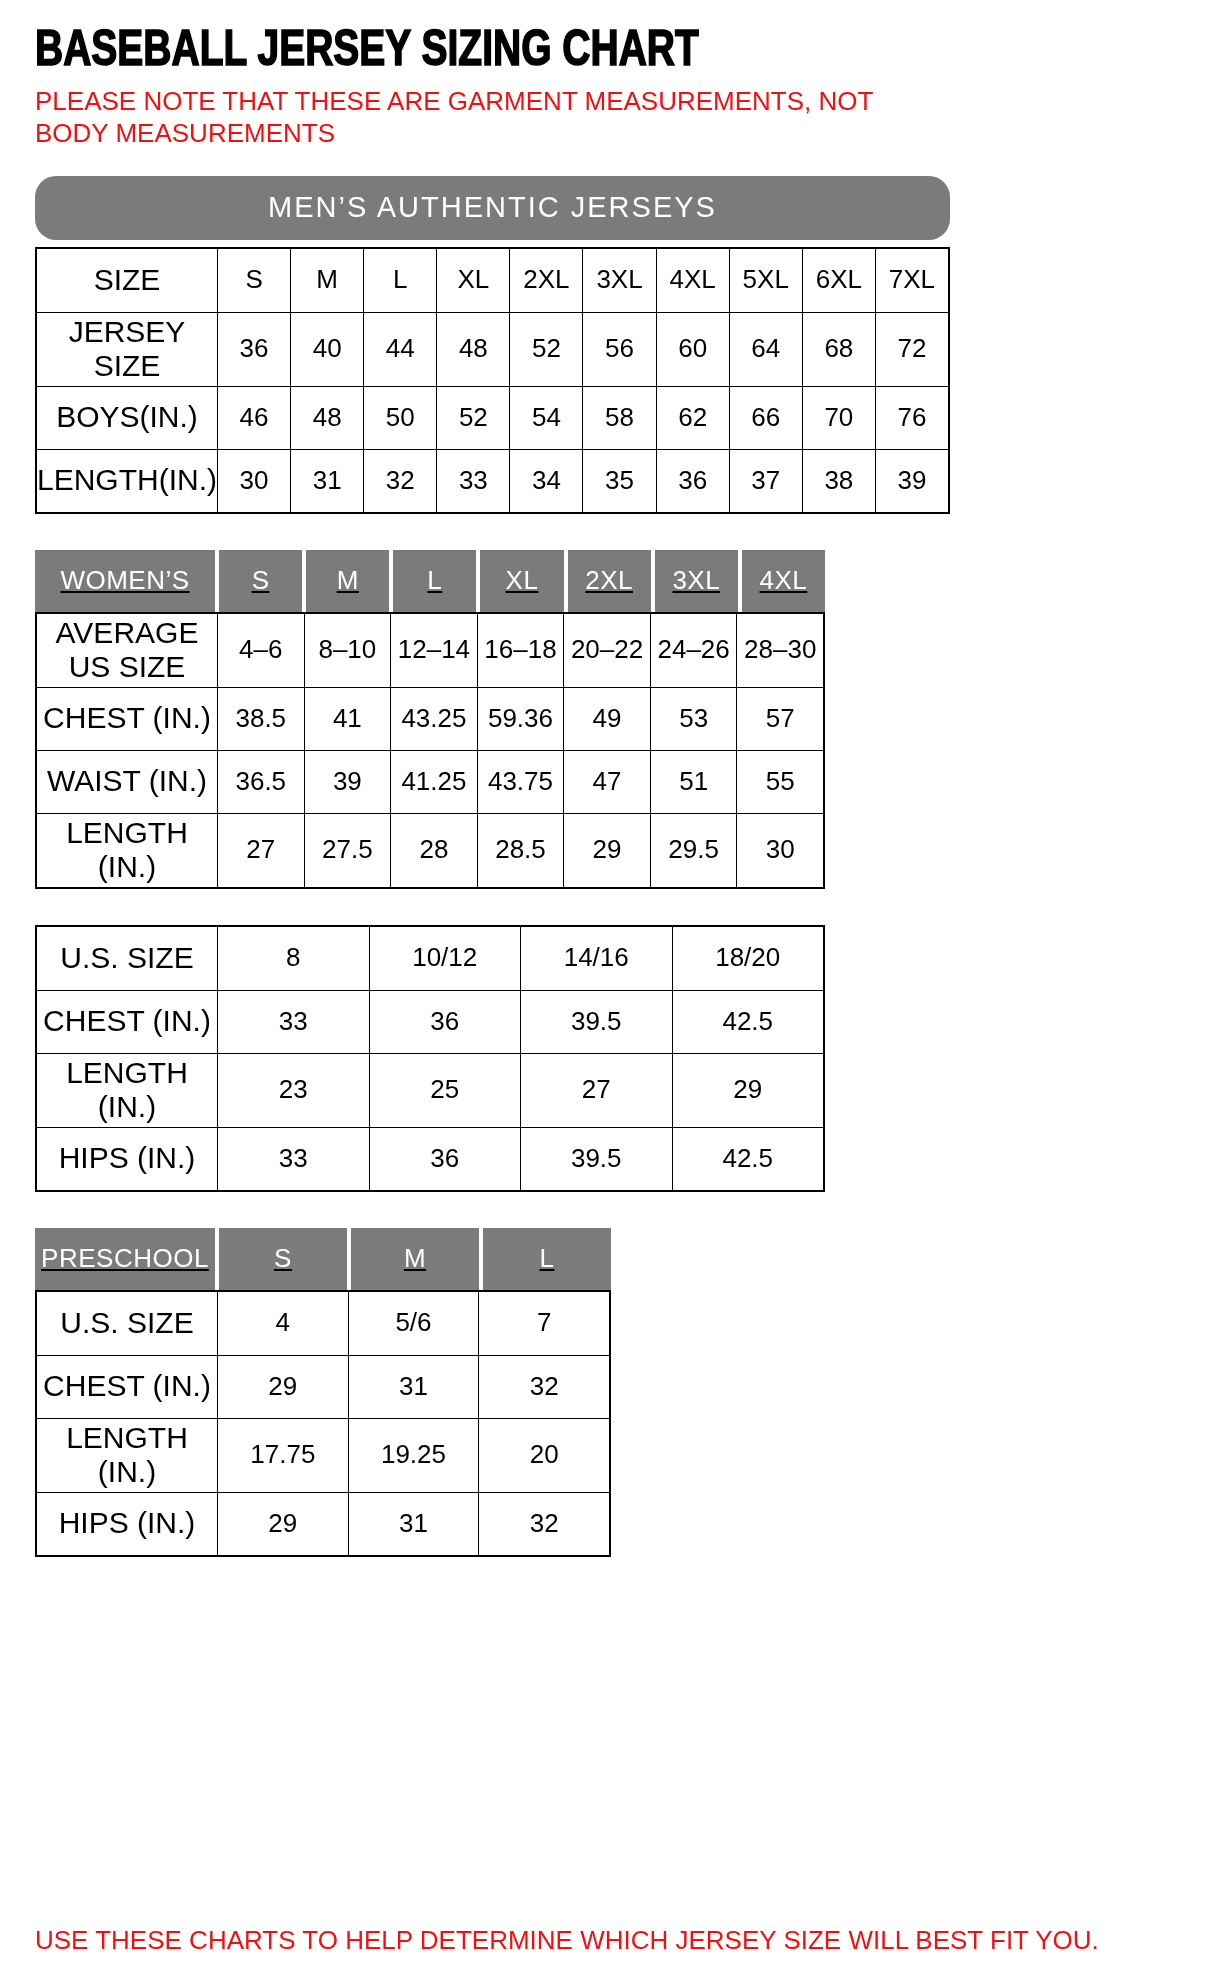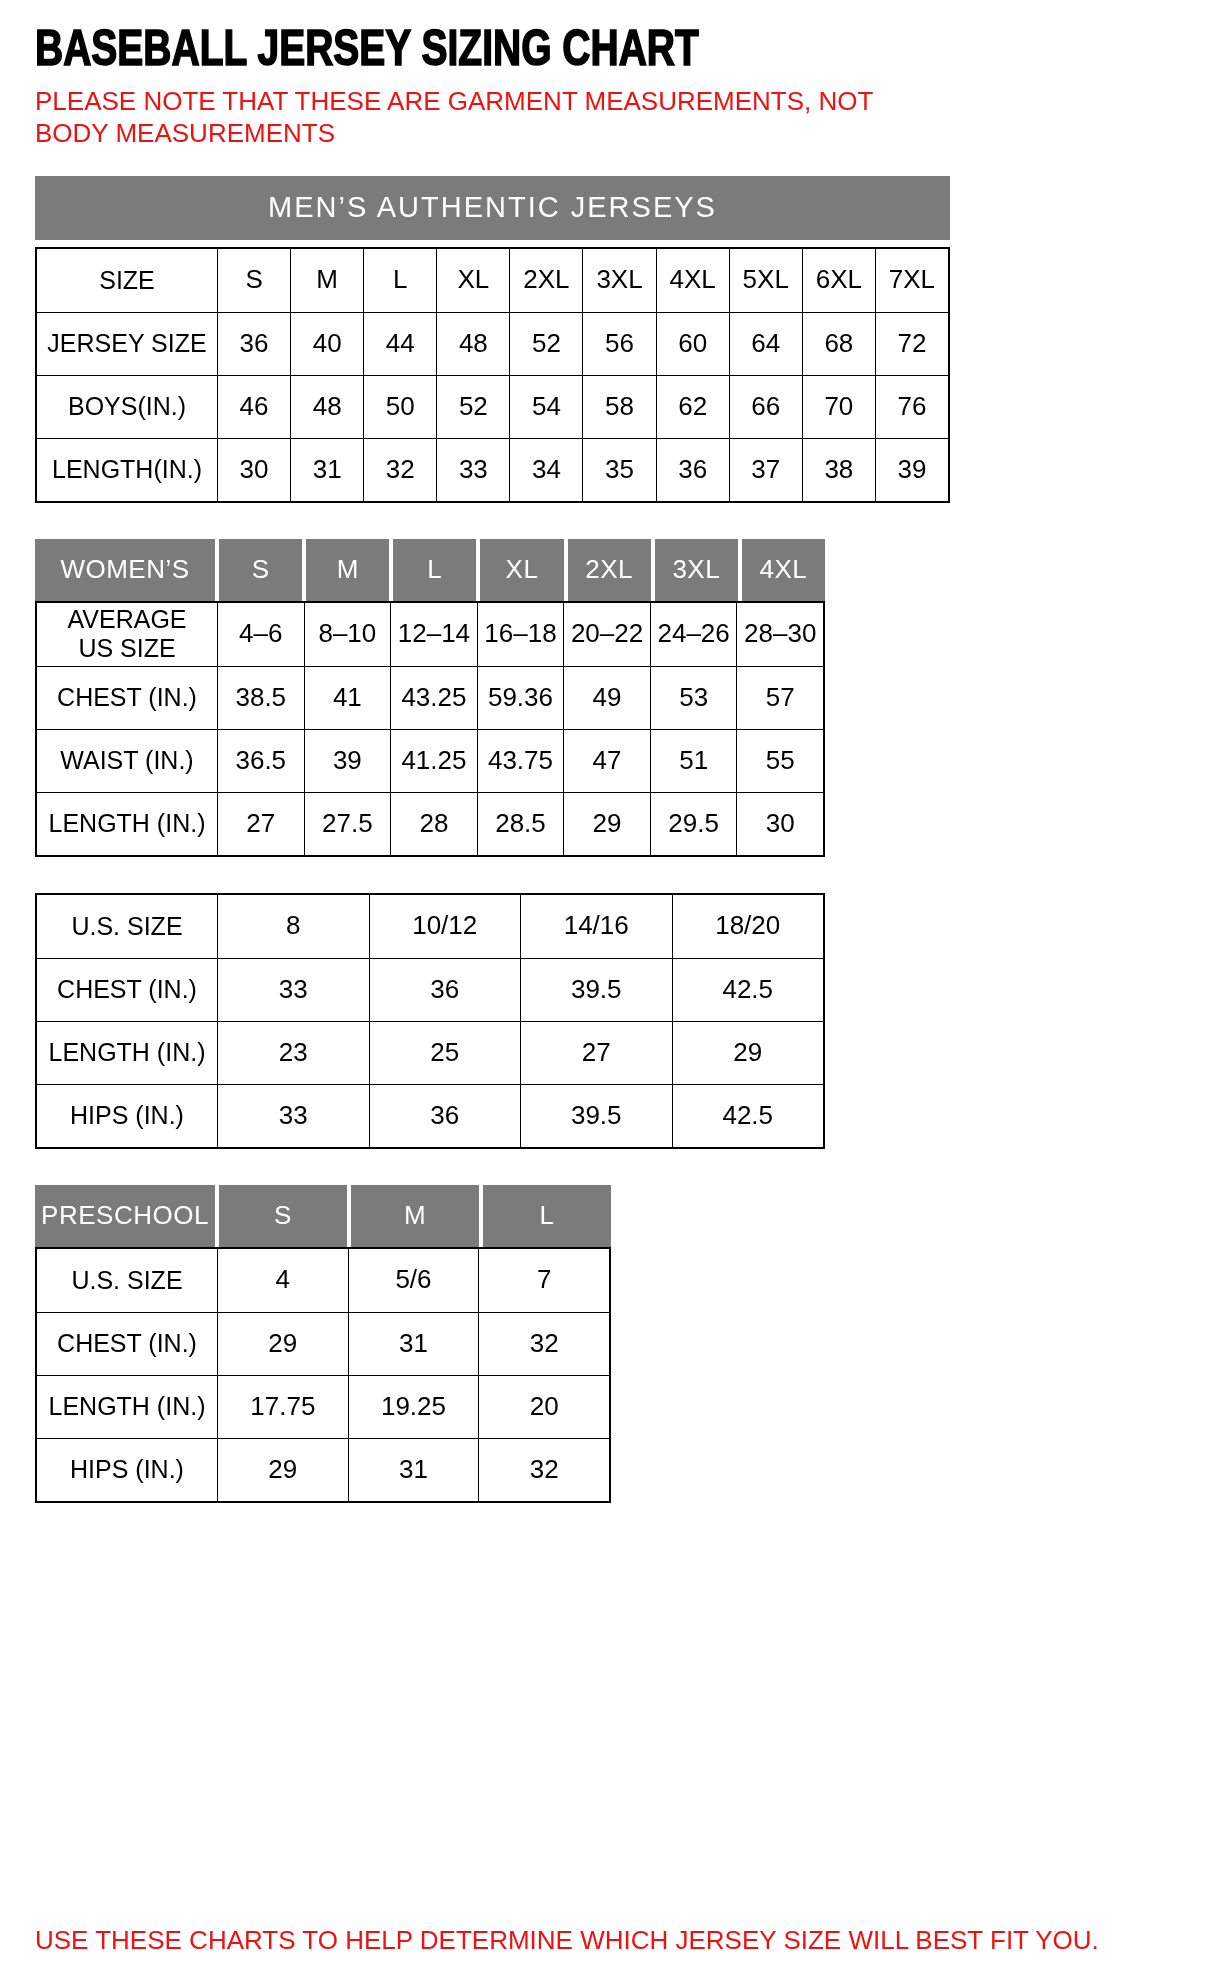--- a/index.html
+++ b/index.html
@@ -41,22 +41,23 @@
   .banner {
     height: 64px;
     margin-bottom: 7px;
     background: var(--grey, #7b7b7b);
     color: var(--grey-text, #ffffff);
     font-size: 29px;
     letter-spacing: 2px;
     display: flex;
     align-items: center;
     justify-content: center;
-  }
-  .tbl-head { display: grid; }
+    border-radius: 21px;
+  }
+  .tbl-head { display: grid; text-decoration: underline; }
   .hcell {
     background: var(--grey, #7b7b7b);
     color: var(--grey-text, #ffffff);
     height: 62px;
     display: flex;
     align-items: center;
     justify-content: center;
     font-size: 26px;
     letter-spacing: 0.5px;
     border-left: 4px solid #ffffff;
@@ -78,21 +79,21 @@
     text-align: center;
     white-space: pre-line;
     line-height: 1.15;
     border-left: 1.5px solid var(--line, #000);
     border-top: 1.5px solid var(--line, #000);
     box-sizing: border-box;
     padding: 2px 4px;
   }
   .cell.col0 { border-left: none; }
   .cell.row0 { border-top: none; }
-  .cell.lbl  { font-size: 25px; }
+  .cell.lbl  { font-size: 30px; }
 
   .footer-note {
     margin: auto 0 0 0;
     color: var(--red, #ee1111);
     font-size: 26px;
     white-space: nowrap;
   }
 </style>
 </head>
 <body>

